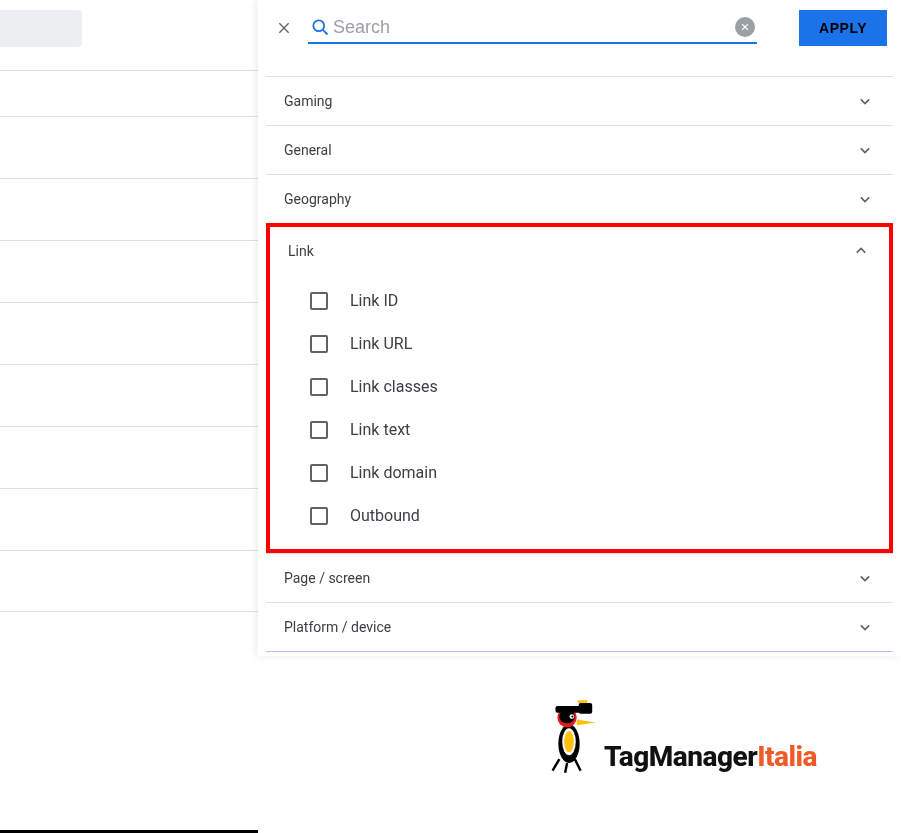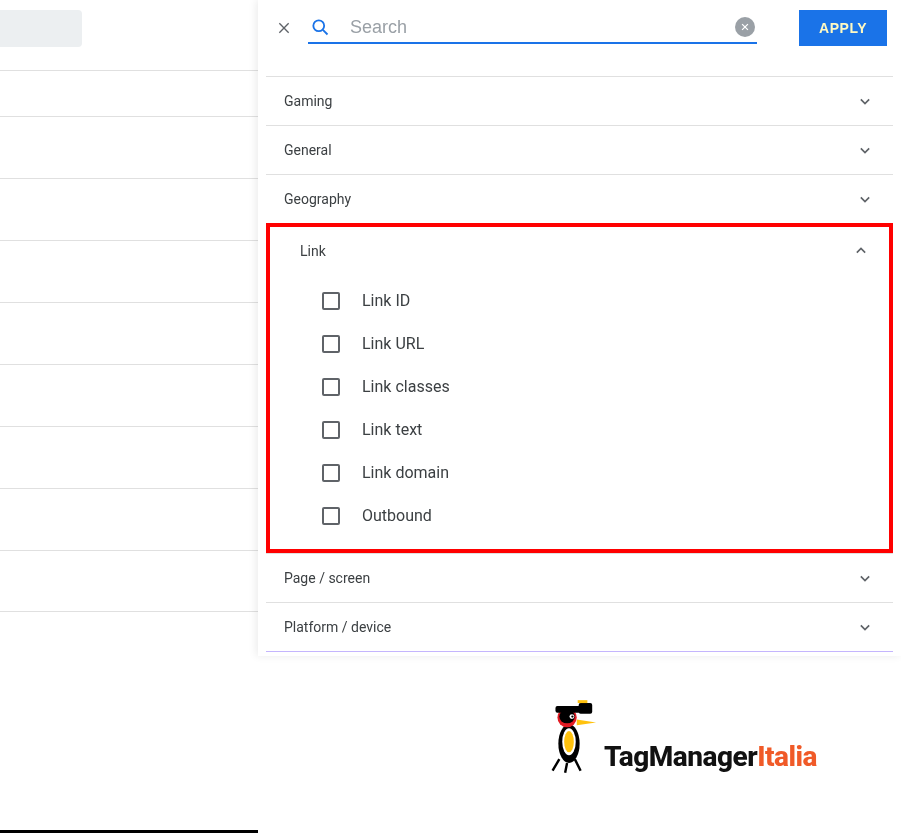--- a/index.html
+++ b/index.html
@@ -65,21 +65,21 @@
       cursor: pointer;
       color: #5f6368;
     }
     .close-x svg { width: 16px; height: 16px; stroke: currentColor; stroke-width: 2; }
     .search-wrap {
       flex: 1;
       display: flex;
       align-items: center;
       border-bottom: 2px solid #1a73e8;
       padding: 4px 2px;
-      gap: 20px;
+      gap: 3px;
     }
     .search-icon { color: #1a73e8; flex: 0 0 auto; display:flex; align-items:center;}
     .search-icon svg { width: 20px; height: 20px; }
     .search-input {
       flex: 1;
       border: none;
       outline: none;
       font-size: 18px;
       color: #3c4043;
       background: transparent;
@@ -92,21 +92,21 @@
       display: flex;
       align-items: center;
       justify-content: center;
       cursor: pointer;
       flex: 0 0 auto;
     }
     .clear-btn svg { width: 10px; height: 10px; stroke: #fff; stroke-width: 3; }
     .apply-btn {
       flex: 0 0 auto;
       background: #1a73e8;
-      color: #fef9c3;
+      color: #000000;
       border: none;
       font-size: 14px;
       font-weight: 600;
       letter-spacing: 0.5px;
       padding: 10px 20px;
       cursor: pointer;
       margin-left: 30px;
     }
     .panel-body { padding: 8px 8px 4px 8px; }
     .spacer { height: 12px; }
@@ -120,21 +120,20 @@
       padding: 14px 18px;
       cursor: pointer;
       font-size: 14px;
       color: #3c4043;
       background: #fff;
     }
     .chev { color: #5f6368; display:flex; align-items:center;}
     .chev svg { width: 20px; height: 20px; }
     .highlighted {
       border: 4px solid #ff0000;
-      padding-left: 12px;
     }
     .acc-items {
       padding: 4px 0 12px 0;
     }
     .item-row {
       display: flex;
       align-items: center;
       padding: 12px 18px 12px 40px;
       gap: 22px;
       cursor: pointer;

